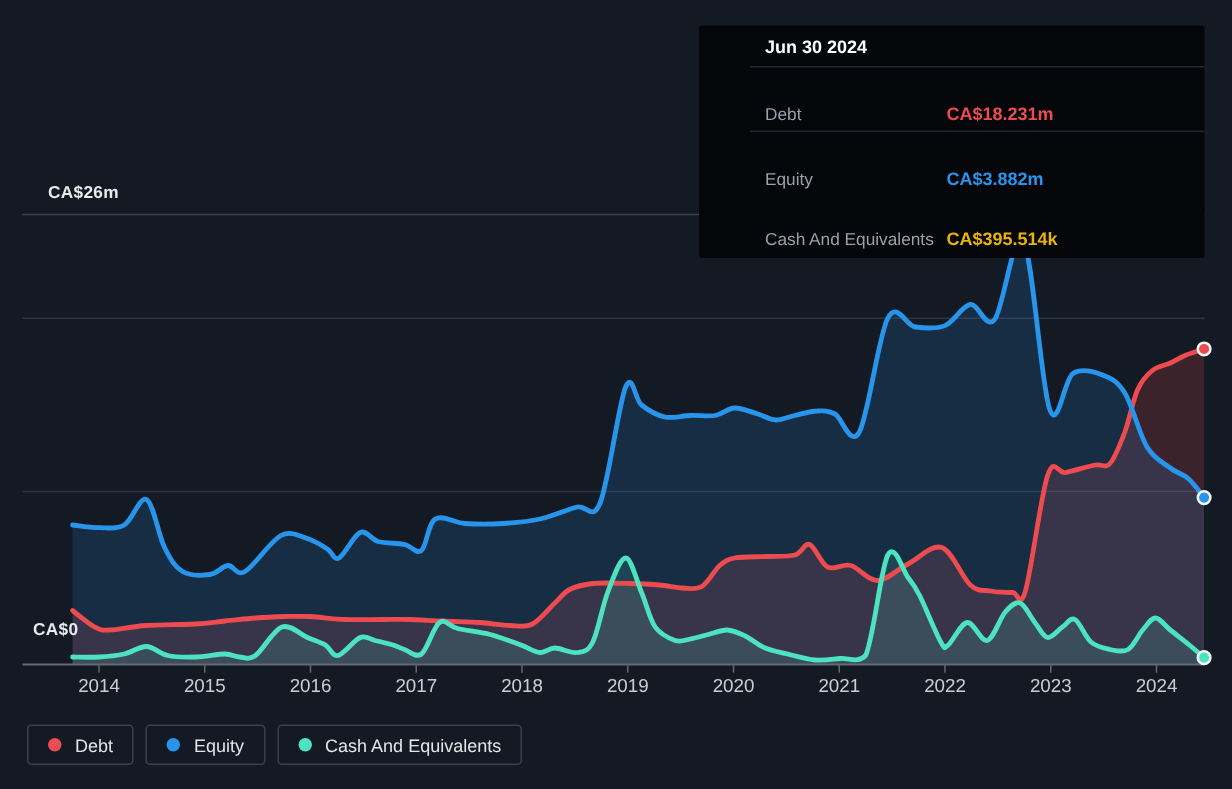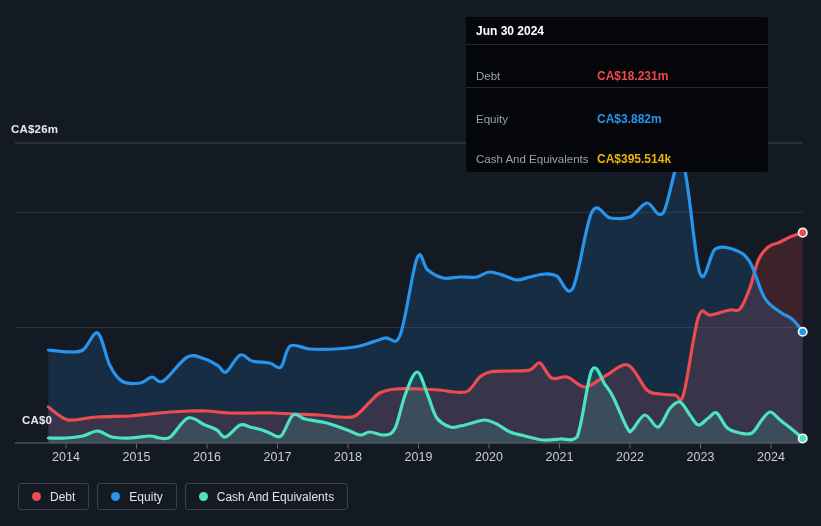--- a/index.html
+++ b/index.html
@@ -2,26 +2,26 @@
 <html><head>
 <meta charset="utf-8">
 <style>
   html,body{margin:0;padding:0;background:#141a23;}
   body{width:821px;height:526px;overflow:hidden;font-family:"Liberation Sans",sans-serif;}
   .stage{position:relative;width:821px;height:526px;background:#141a23;}
 
   svg.chart{position:absolute;left:0;top:0;}
 
   .ylabel{position:absolute;color:#e7ebef;font-size:11.5px;font-weight:700;letter-spacing:.2px;}
-  .ylabel.top{left:11px;top:123px;}
+  .ylabel.top{left:32px;top:123px;}
   .ylabel.zero{left:22px;top:414px;}
 
   
-  .tooltip{position:absolute;left:466px;top:17px;width:302px;background:#04060a;
-           border-radius:2px;color:#9aa1a9;font-size:11.5px;z-index:5;box-sizing:border-box;}
+  .tooltip{position:absolute;left:466px;top:17px;width:337px;background:#04060a;
+           border-radius:2px;color:#9aa1a9;font-size:11.5px;z-index:5;box-sizing:border-box;padding-left:34px;}
   .tt-header{padding:7px 10px 6px;color:#ffffff;font-weight:700;font-size:12px;
              border-bottom:1px solid #23282e;}
   .tt-row{display:flex;align-items:baseline;padding:3px 10px 2px;}
   .tt-row.bordered{border-bottom:1px solid #23282e;padding-bottom:4px;}
   .tt-label{flex:0 0 121px;white-space:nowrap;}
   .tt-value{font-weight:700;font-size:12px;white-space:nowrap;margin-top:21px;}
   .tt-ratio-pct{color:#ffffff;font-weight:700;font-size:12px;}
   .tt-ratio-label{color:#8d949c;font-size:11.5px;margin-left:4px;}
 
   

